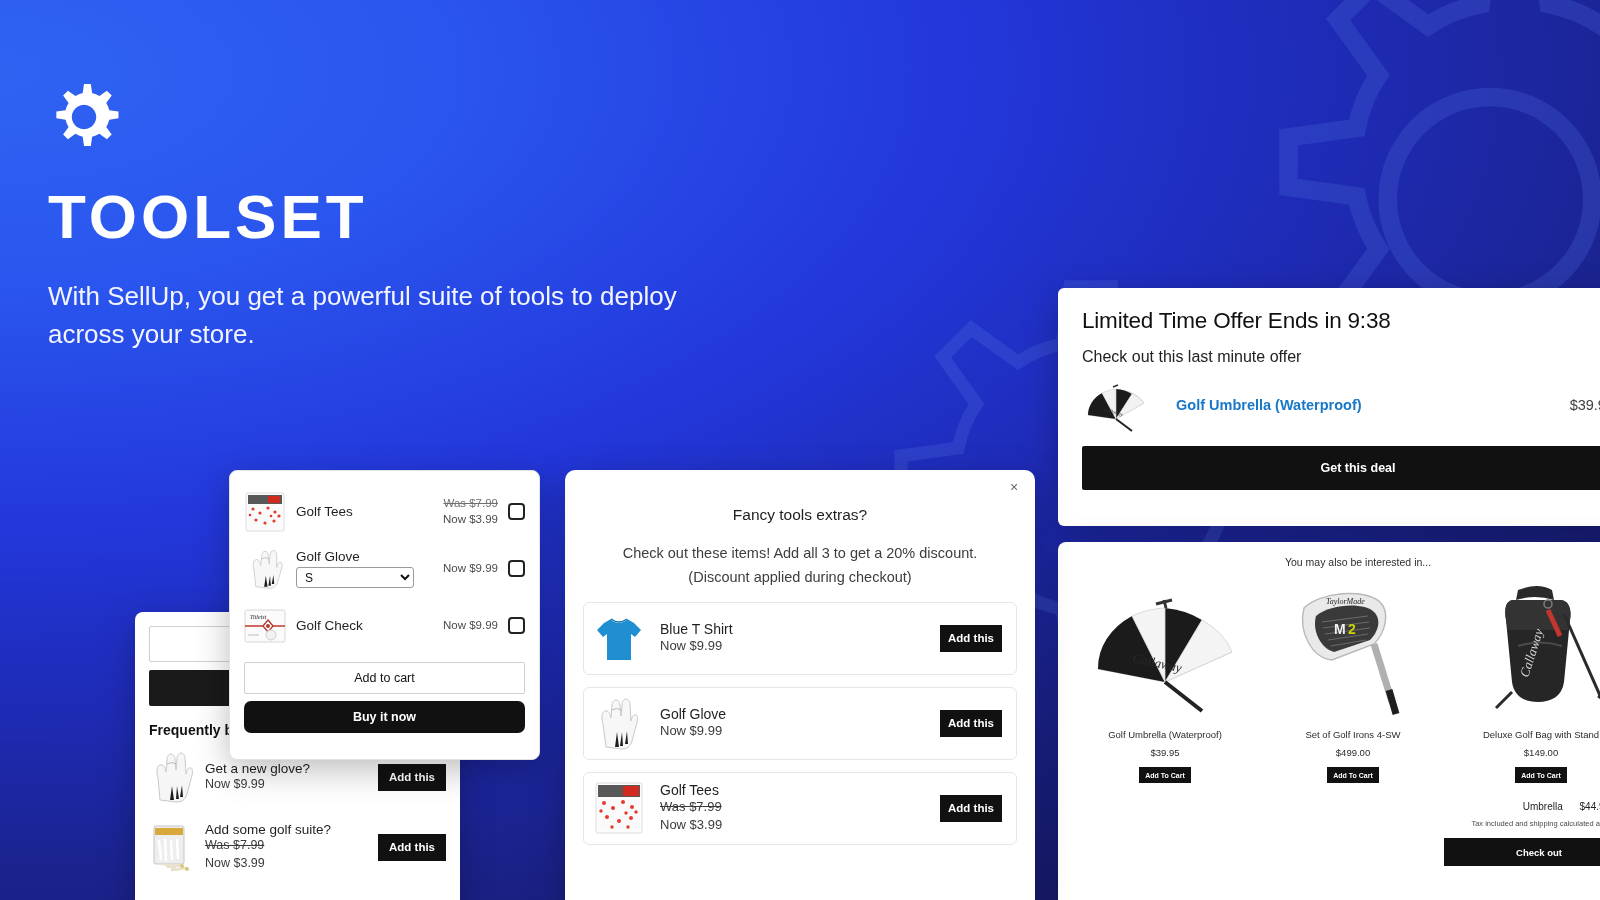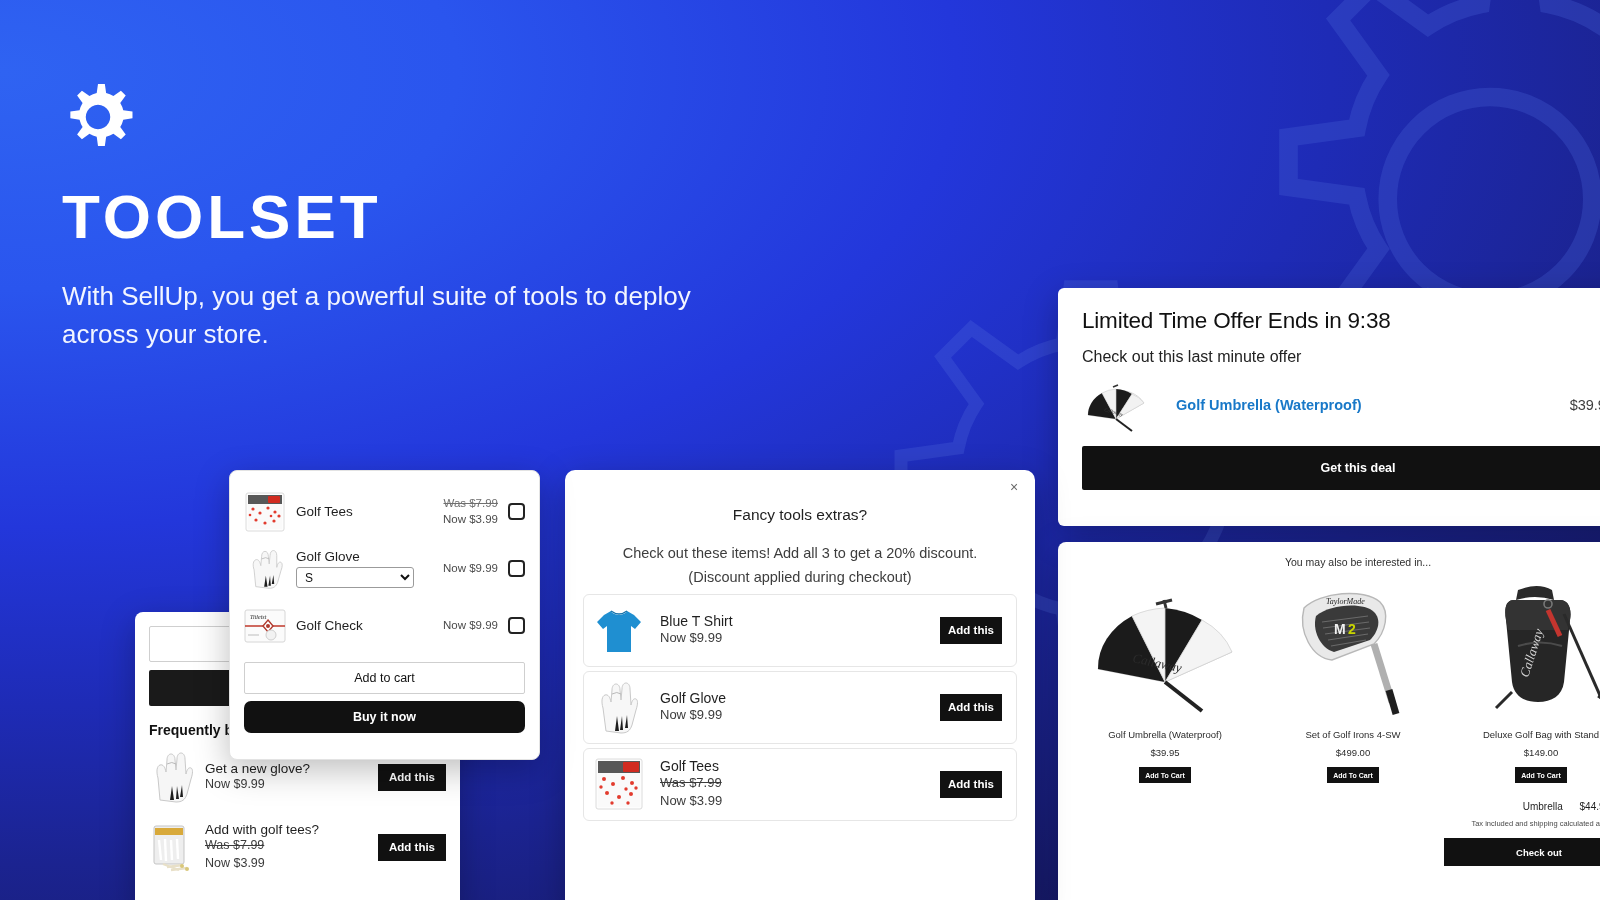--- a/index.html
+++ b/index.html
@@ -13,21 +13,21 @@
   
   #bg {
     position: absolute; inset: 0;
     background:
       radial-gradient(130% 110% at 0% 8%, #2f63f2 0%, #2a55ee 22%, #2337db 46%, #1e2bb6 64%, #1b2390 80%, #171a68 100%);
   }
   #bg-gears { position: absolute; inset: 0; overflow: hidden; }
   #bg-gears svg { position: absolute; }
 
   
-  #hero { position: absolute; left: 62px; top: 80px; width: 700px; color: #fff; }
+  #hero { position: absolute; left: 48px; top: 80px; width: 700px; color: #fff; }
   #gear-logo { width: 72px; height: 74px; display: block; }
   #brand-title {
     font-size: 62px; font-weight: 800; letter-spacing: 4px;
     line-height: 1; margin-top: 32px; color: #fff;
   }
   #hero-sub {
     margin-top: 30px; font-size: 26px; line-height: 1.45;
     font-weight: 400; color: #f2f5ff; max-width: 640px;
   }
 
@@ -92,21 +92,21 @@
     position: absolute; right: 12px; top: 8px; width: 18px; height: 18px;
     font-size: 14px; line-height: 18px; text-align: center; color: #6a6a6a;
     background: none; border: none; cursor: pointer; font-family: inherit;
   }
   #extras-title { margin-top: 18px; text-align: center; font-size: 15.5px; color: #1f1f1f; }
   #extras-sub {
     margin-top: 18px; text-align: center; font-size: 14.5px; color: #3d3d3d;
     line-height: 1.65; padding: 0 8px;
   }
   .extra-item {
-    margin-top: 4px; border: 1px solid #e6e6e6; border-radius: 6px;
+    margin-top: 12px; border: 1px solid #e6e6e6; border-radius: 6px;
     height: 73px; display: flex; align-items: center; gap: 14px; padding: 0 14px 0 8px;
   }
   .extra-item .pic { width: 54px; height: 56px; flex: 0 0 54px; }
   .extra-txt { flex: 1 1 auto; min-width: 0; }
   .extra-name { font-size: 14px; color: #1f1f1f; }
   .extra-price { font-size: 13px; color: #3b3b3b; line-height: 1.45; }
   .extra-add { width: 62px; height: 27px; font-size: 11.5px; flex: 0 0 62px; }
   #extras-continue {
     margin-top: 14px; text-align: right; font-size: 14.5px; color: #1f1f1f;
     text-decoration: underline; cursor: pointer; padding-right: 4px;
@@ -198,21 +198,21 @@
         <path d="M14 44 L30 50"></path>
           <path d="M18 47 L34 45"></path>
           <path d="M22 50 L38 48"></path>
       </g>
       <g fill="#d9c77a">
           <circle cx="33" cy="46" r="2"></circle>
           <circle cx="38" cy="49" r="2"></circle>
         </g>
     </svg>
     <div class="fbt-txt">
-      <div class="fbt-title">Add with golf tees?</div>
+      <div class="fbt-title">Add some golf suite?</div>
       <div class="fbt-price strike">Was $7.99</div>
       <div class="fbt-price">Now $3.99</div>
     </div>
     <button class="btn-dark fbt-add">Add this</button>
   </div>
 </div>
 
 <div id="card-bundle" class="card shadow-lg">
 
   <div class="bundle-row">

